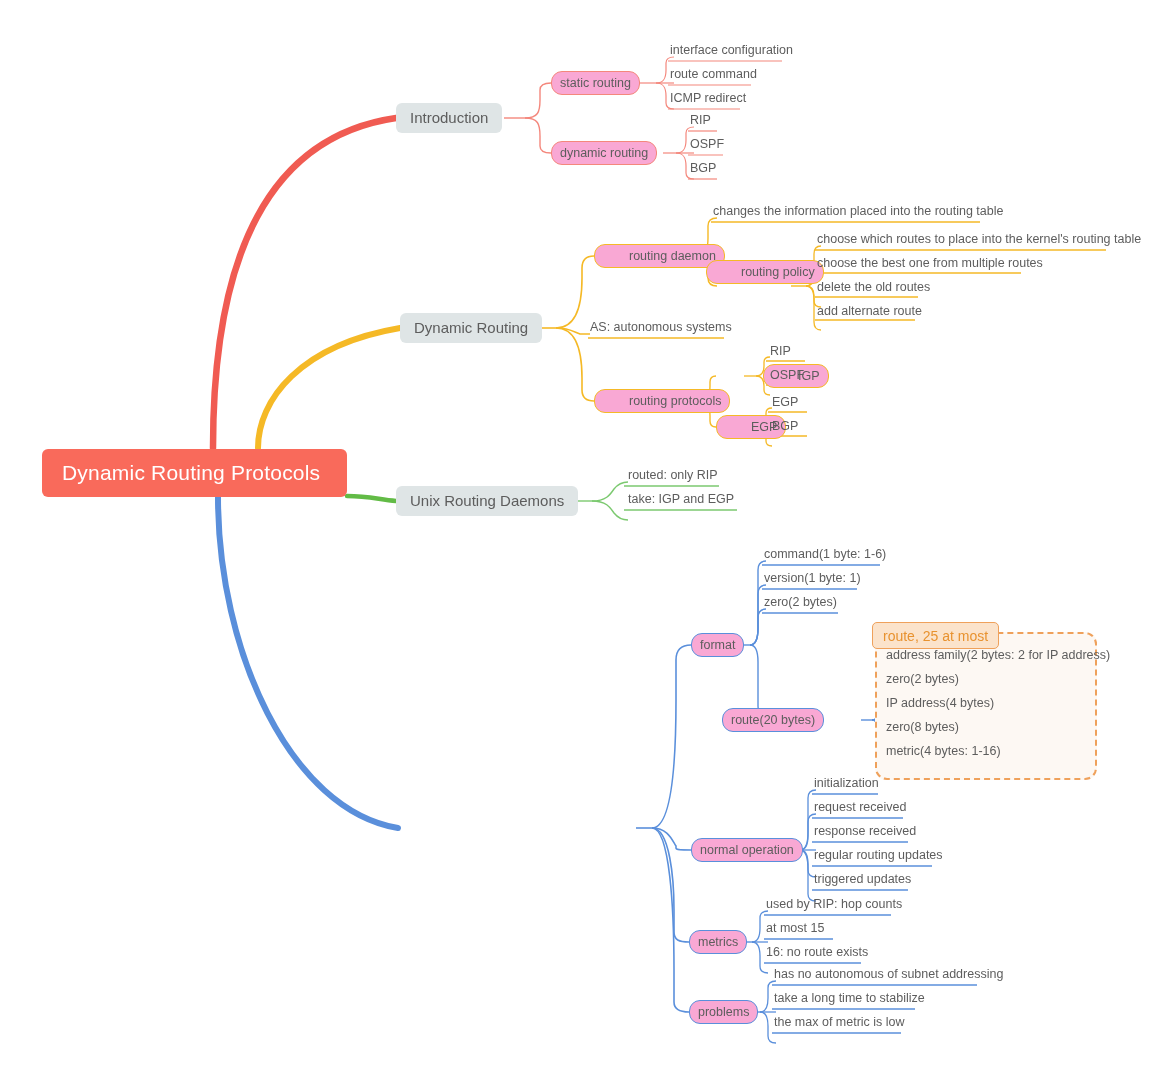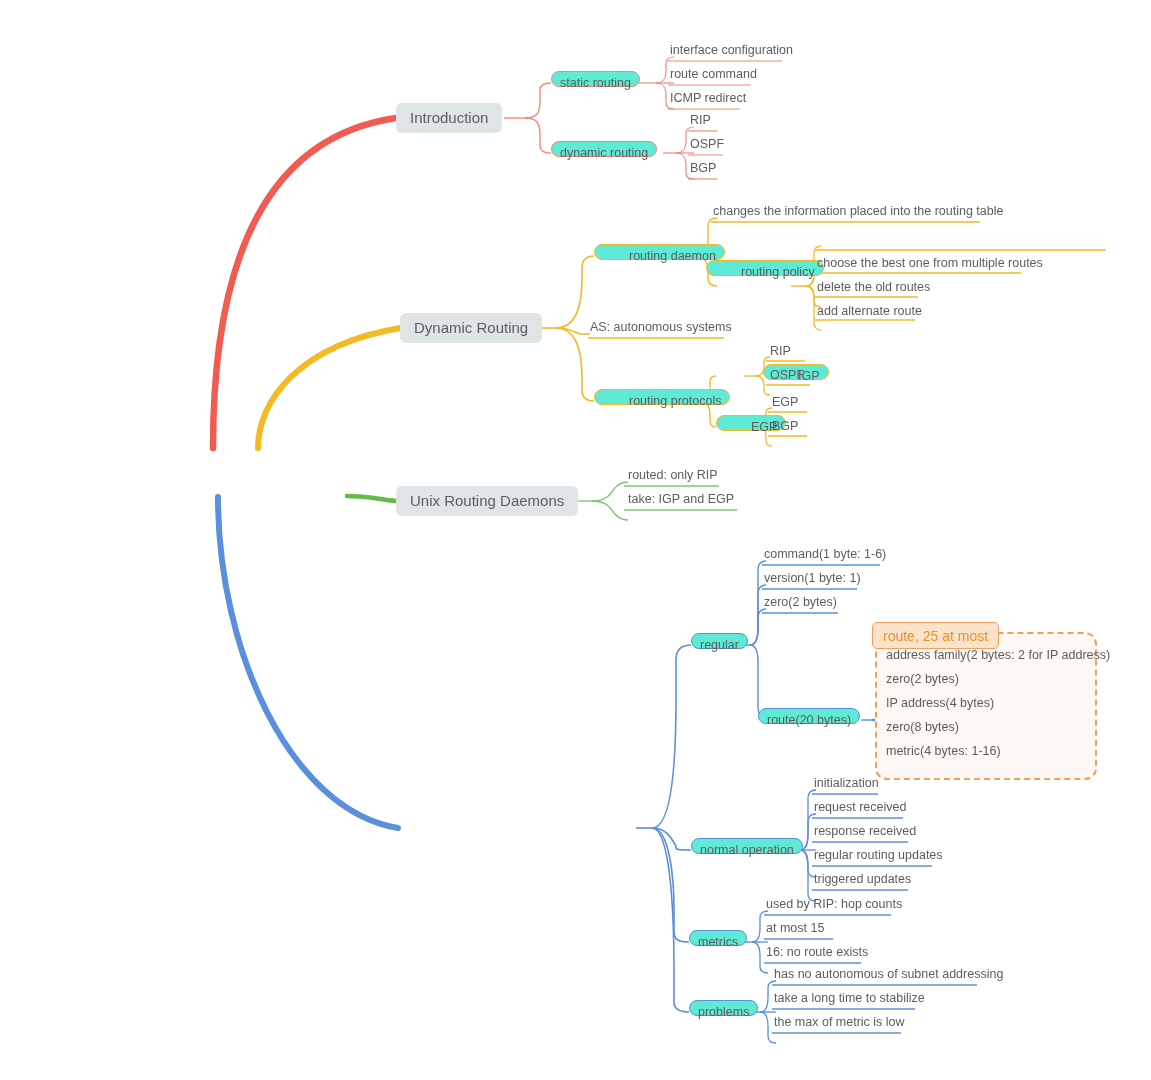--- a/index.html
+++ b/index.html
@@ -39,26 +39,26 @@
     padding:0 14px;
     height:30px;
     line-height:30px;
     white-space:nowrap;
     box-sizing:border-box;
   }
 
   
   .l3{
     position:absolute;
-    background:#5eead4;
+    background:#f9a8d4;
     border:1px solid #cfcfcf;
     border-radius:11px;
     font-size:12.5px;
     padding:0 8px;
-    height:16px;
+    height:24px;
     line-height:22px;
     white-space:nowrap;
     box-sizing:border-box;
     color:#5d5d5d;
   }
   .l3.red{border-color:#F4877C;}
   .l3.yellow{border-color:#F5B926;padding-left:34px;}
   .l3.blue{border-color:#5A8FDB;}
 
   
@@ -232,20 +232,21 @@
     <path d="M 760 1012 H 776" fill="none" stroke="#5A8FDB" stroke-width="1.3"></path>
     <path d="M 760 1012 C 766 1012 768 1018 768 1026 V 1036 C 768 1041 771 1043 776 1043" fill="none" stroke="#5A8FDB" stroke-width="1.3"></path>
     <path d="M 772 985 H 977" fill="none" stroke="#5A8FDB" stroke-width="1.3"></path>
     <path d="M 772 1009 H 915" fill="none" stroke="#5A8FDB" stroke-width="1.3"></path>
     <path d="M 772 1033 H 901" fill="none" stroke="#5A8FDB" stroke-width="1.3"></path>
   </svg>
 
   <div class="boundary" style="left:875px;top:632px;width:222px;height:148px;"></div>
   <div class="boundary-label" style="left:872px;top:622px;">route, 25 at most</div>
 
+  <div class="root" style="left:42px;top:449px;width:305px;">Dynamic Routing Protocols</div>
 
   <div class="l2" style="left:396px;top:103px;">Introduction</div>
   <div class="l2" style="left:400px;top:313px;">Dynamic Routing</div>
   <div class="l2" style="left:396px;top:486px;">Unix Routing Daemons</div>
 
   <div class="l3 red" style="left:551px;top:71px;">static routing</div>
   <div class="l3 red" style="left:551px;top:141px;">dynamic routing</div>
 
   <div class="leaf" style="left:668px;top:43px;">interface configuration</div>
   <div class="leaf" style="left:668px;top:67px;">route command</div>
@@ -255,36 +256,37 @@
   <div class="leaf" style="left:688px;top:137px;">OSPF</div>
   <div class="leaf" style="left:688px;top:161px;">BGP</div>
 
   <div class="l3 yellow" style="left:594px;top:244px;">routing daemon</div>
   <div class="leaf" style="left:588px;top:320px;">AS: autonomous systems</div>
   <div class="l3 yellow" style="left:594px;top:389px;">routing protocols</div>
 
   <div class="leaf" style="left:711px;top:204px;">changes the information placed into the routing table</div>
   <div class="l3 yellow" style="left:706px;top:260px;">routing policy</div>
 
+  <div class="leaf" style="left:815px;top:232px;">choose which routes to place into the kernel's routing table</div>
   <div class="leaf" style="left:815px;top:256px;">choose the best one from multiple routes</div>
   <div class="leaf" style="left:815px;top:280px;">delete the old routes</div>
   <div class="leaf" style="left:815px;top:304px;">add alternate route</div>
 
   <div class="l3 yellow" style="left:716px;top:364px;margin-left:47px;">IGP</div>
   <div class="l3 yellow" style="left:716px;top:415px;">EGP</div>
   <div class="leaf" style="left:768px;top:344px;">RIP</div>
   <div class="leaf" style="left:768px;top:368px;">OSPF</div>
   <div class="leaf" style="left:770px;top:395px;">EGP</div>
   <div class="leaf" style="left:770px;top:419px;">BGP</div>
 
   <div class="leaf" style="left:626px;top:468px;">routed: only RIP</div>
   <div class="leaf" style="left:626px;top:492px;">take: IGP and EGP</div>
 
-  <div class="l3 blue" style="left:691px;top:633px;">regular</div>
-  <div class="l3 blue" style="left:758px;top:708px;">route(20 bytes)</div>
+  <div class="l3 blue" style="left:691px;top:633px;">format</div>
+  <div class="l3 blue" style="left:722px;top:708px;">route(20 bytes)</div>
   <div class="l3 blue" style="left:691px;top:838px;">normal operation</div>
   <div class="l3 blue" style="left:689px;top:930px;">metrics</div>
   <div class="l3 blue" style="left:689px;top:1000px;">problems</div>
 
   <div class="leaf" style="left:762px;top:547px;">command(1 byte: 1-6)</div>
   <div class="leaf" style="left:762px;top:571px;">version(1 byte: 1)</div>
   <div class="leaf" style="left:762px;top:595px;">zero(2 bytes)</div>
 
   <div class="leaf" style="left:884px;top:648px;">address family(2 bytes: 2 for IP address)</div>
   <div class="leaf" style="left:884px;top:672px;">zero(2 bytes)</div>

